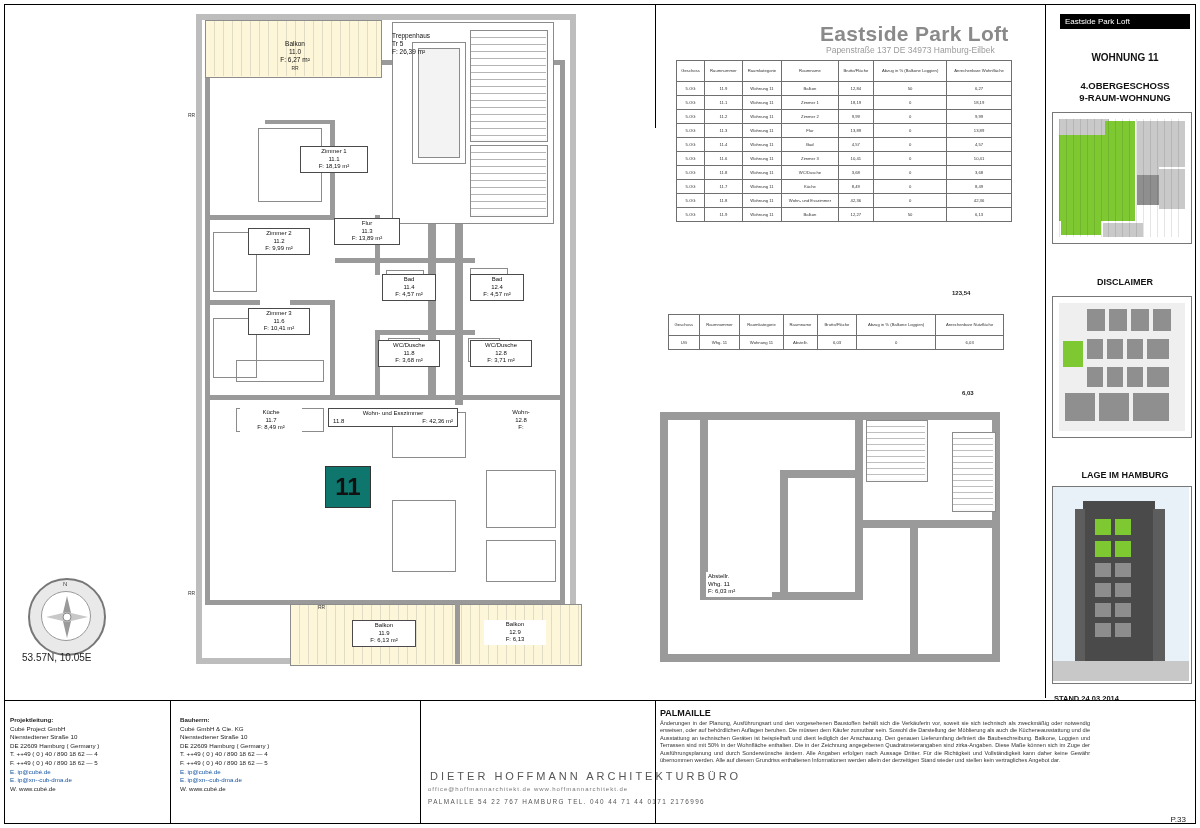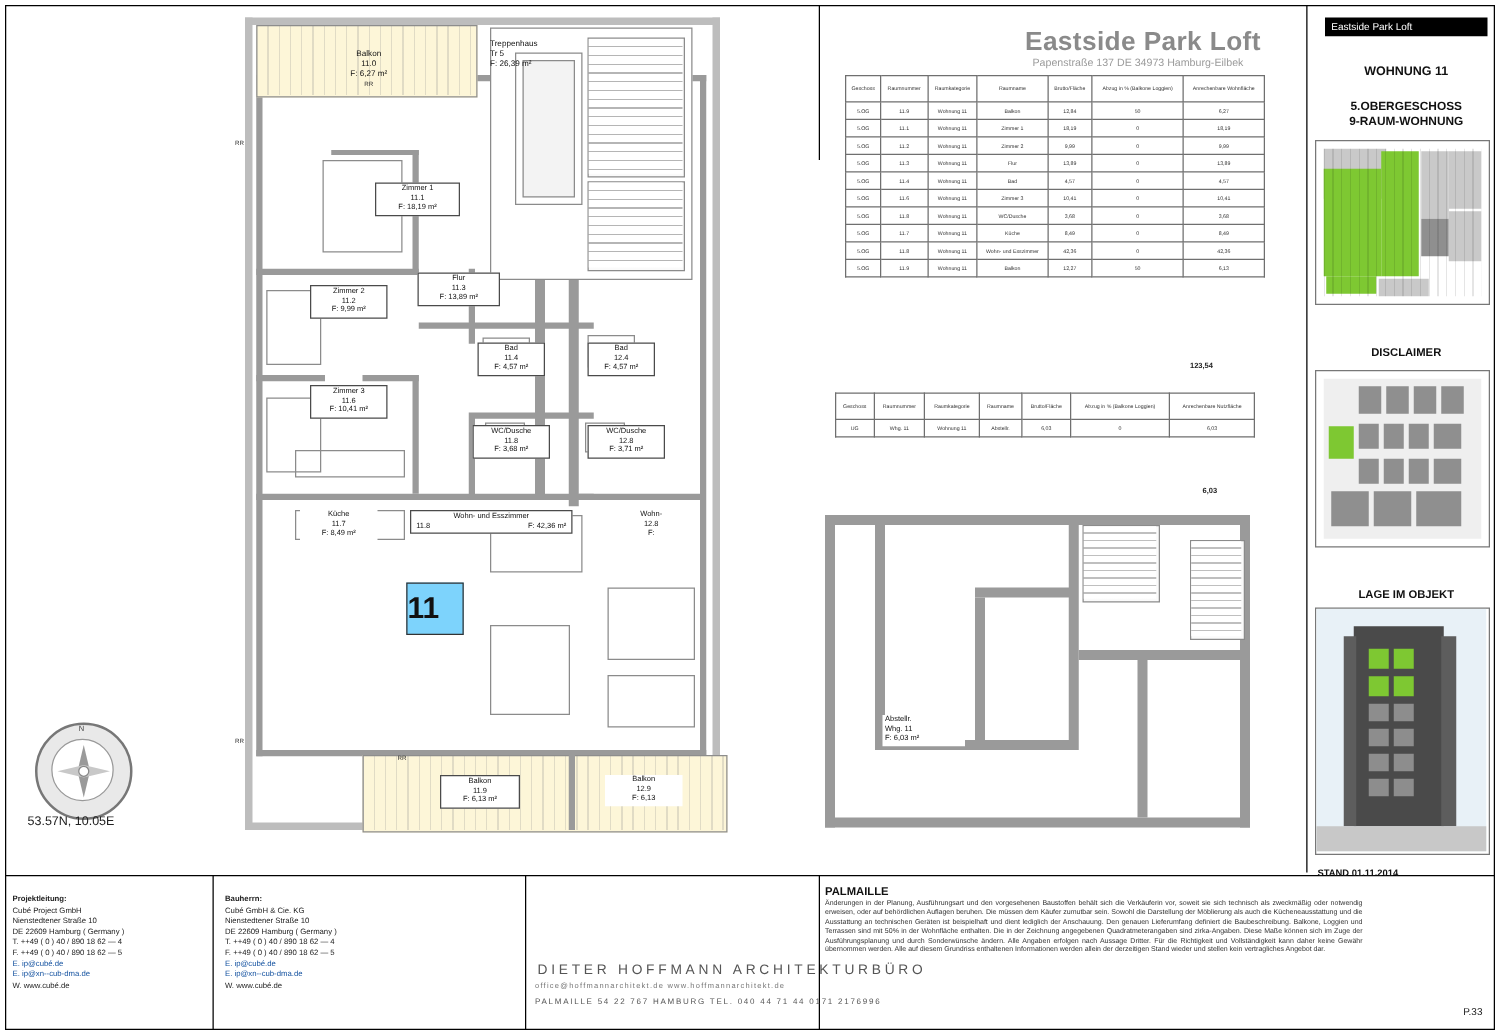--- a/index.html
+++ b/index.html
@@ -49,56 +49,56 @@
 
   
   .foot{position:absolute;font-size:6.2px;line-height:8.6px;color:#222;}
   .foot b{font-weight:bold;}
   .foot .blue{color:#1452a0;}
   .arch{position:absolute;left:430px;top:770px;font-size:11px;letter-spacing:3px;color:#555;}
   .arch2{position:absolute;left:428px;top:786px;font-size:6px;letter-spacing:1px;color:#777;}
   .arch3{position:absolute;left:428px;top:798px;font-size:6.4px;letter-spacing:1.4px;color:#555;}
   .disc-h{position:absolute;left:660px;top:708px;font-size:9px;font-weight:bold;color:#111;}
   .disc-b{position:absolute;left:660px;top:720px;width:430px;font-size:5.6px;line-height:7.4px;color:#333;text-align:justify;}
-  .pageno{position:absolute;right:14px;bottom:14px;font-size:8px;color:#222;}
+  .pageno{position:absolute;right:14px;bottom:4px;font-size:8px;color:#222;}
   .stand{position:absolute;left:1054px;top:694px;font-size:7.5px;font-weight:bold;color:#111;}
 
   
   .elev-sky{position:absolute;background:#e8f1f7;}
   .bld{position:absolute;background:#4a4a4a;}
   .bld-win{position:absolute;background:#7ec832;}
   .bld-win-d{position:absolute;background:#8d8d8d;}
   .ground{position:absolute;background:#c8c8c8;}
 
-  .unit-number{position:absolute;left:325px;top:466px;width:44px;height:40px;border:1px solid #333;background:#7dd3fc;font-size:24px;font-weight:bold;text-align:left;line-height:40px;color:#111;}
+  .unit-number{position:absolute;left:325px;top:466px;width:44px;height:40px;border:1px solid #333;background:#0f766e;font-size:24px;font-weight:bold;text-align:center;line-height:40px;color:#111;}
   .rr{position:absolute;font-size:5px;color:#333;}
 </style>
 </head>
 <body>
 
 <div id="sheet">
 
   <div class="sheet-border"></div>
   <div class="divider-v" style="left:655px;top:4px;bottom:700px;"></div>
   <div class="divider-v" style="left:1045px;top:4px;bottom:130px;"></div>
   <div class="divider-h" style="top:700px;"></div>
   <div class="divider-v" style="left:170px;top:700px;bottom:4px;"></div>
   <div class="divider-v" style="left:420px;top:700px;bottom:4px;"></div>
   <div class="divider-v" style="left:655px;top:700px;bottom:4px;"></div>
 
   <div class="title-main">Eastside Park Loft</div>
   <div class="title-sub">Papenstraße 137 DE 34973 Hamburg-Eilbek</div>
   <div class="hdr-tag">Eastside Park Loft</div>
 
   <div class="blk-title" style="left:1050px;top:52px;width:150px;font-size:10px;">WOHNUNG 11</div>
-  <div class="blk-title" style="left:1050px;top:80px;width:150px;font-size:9.5px;">5.OBERGESCHOSS</div>
+  <div class="blk-title" style="left:1050px;top:80px;width:150px;font-size:9.5px;">4.OBERGESCHOSS</div>
   <div class="blk-title" style="left:1050px;top:92px;width:150px;font-size:9.5px;">9-RAUM-WOHNUNG</div>
   <div class="blk-title" style="left:1050px;top:277px;width:150px;font-size:9px;">DISCLAIMER</div>
-  <div class="blk-title" style="left:1050px;top:470px;width:150px;font-size:9px;">LAGE IM OBJEKT</div>
-  <div class="stand">STAND 01.11.2014</div>
+  <div class="blk-title" style="left:1050px;top:470px;width:150px;font-size:9px;">LAGE IM HAMBURG</div>
+  <div class="stand">STAND 24.03.2014</div>
   <div class="pageno">P.33</div>
 
   <div>
 
     <div class="wallL" style="left:196px;top:14px;width:380px;height:6px;"></div>
     <div class="wallL" style="left:196px;top:14px;width:6px;height:650px;"></div>
     <div class="wallL" style="left:570px;top:14px;width:6px;height:650px;"></div>
     <div class="wallL" style="left:196px;top:658px;width:380px;height:6px;"></div>
 
     <div class="wall" style="left:205px;top:60px;width:360px;height:5px;"></div>

